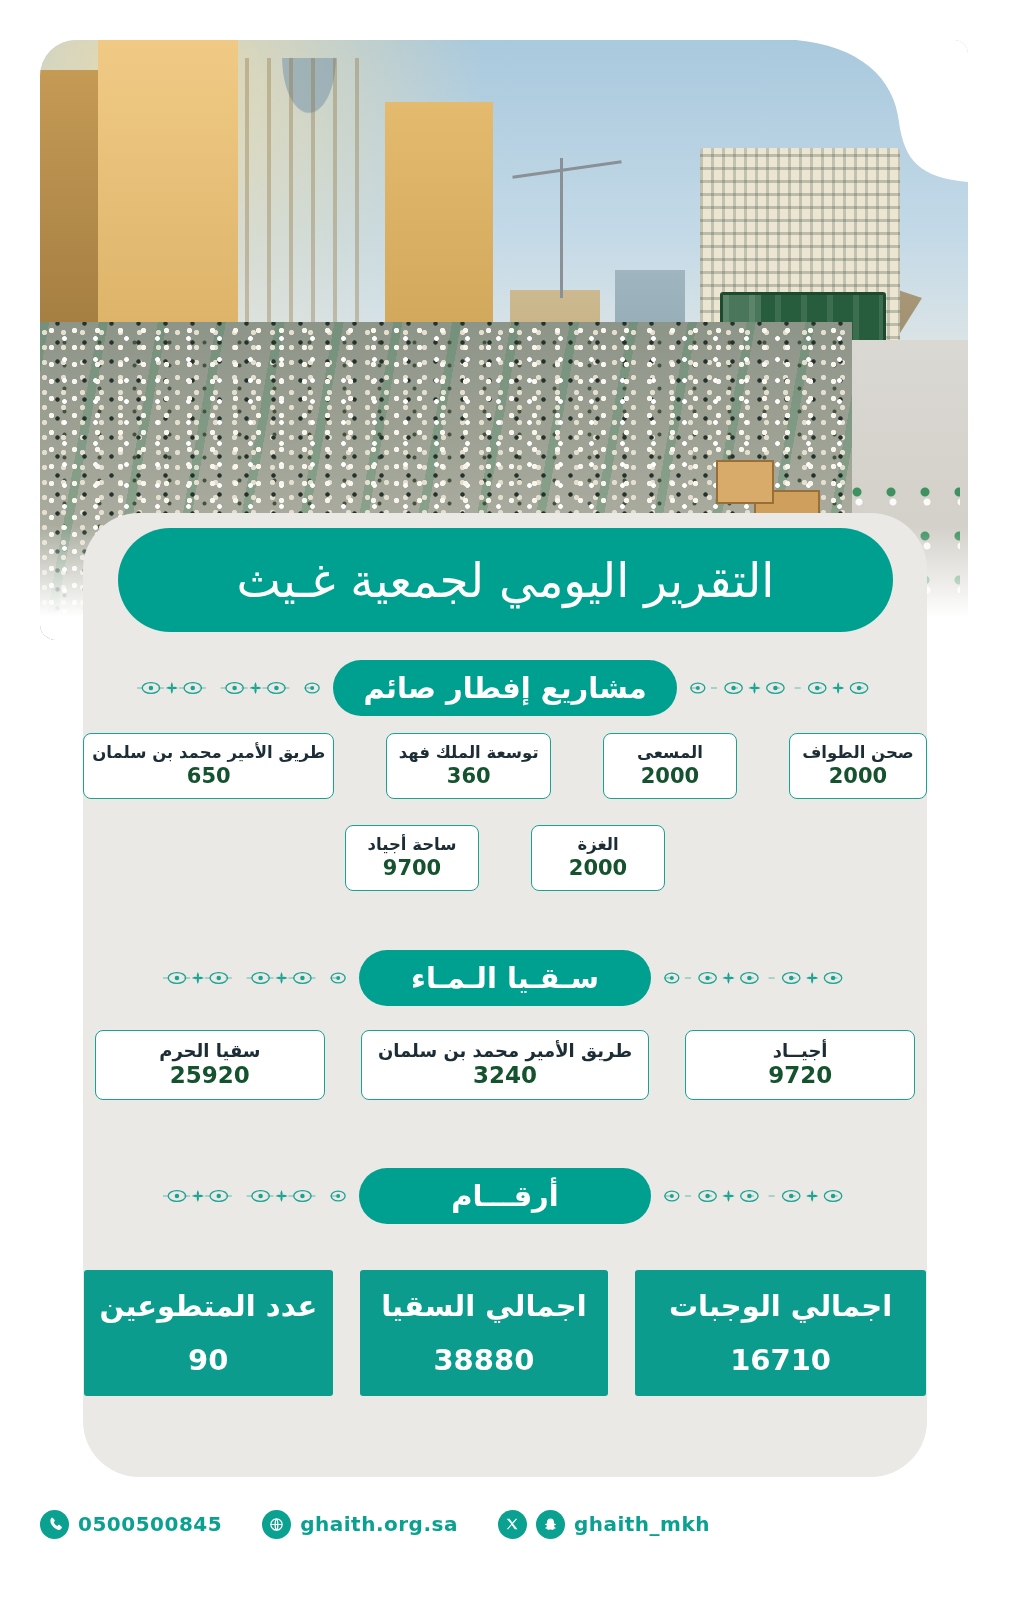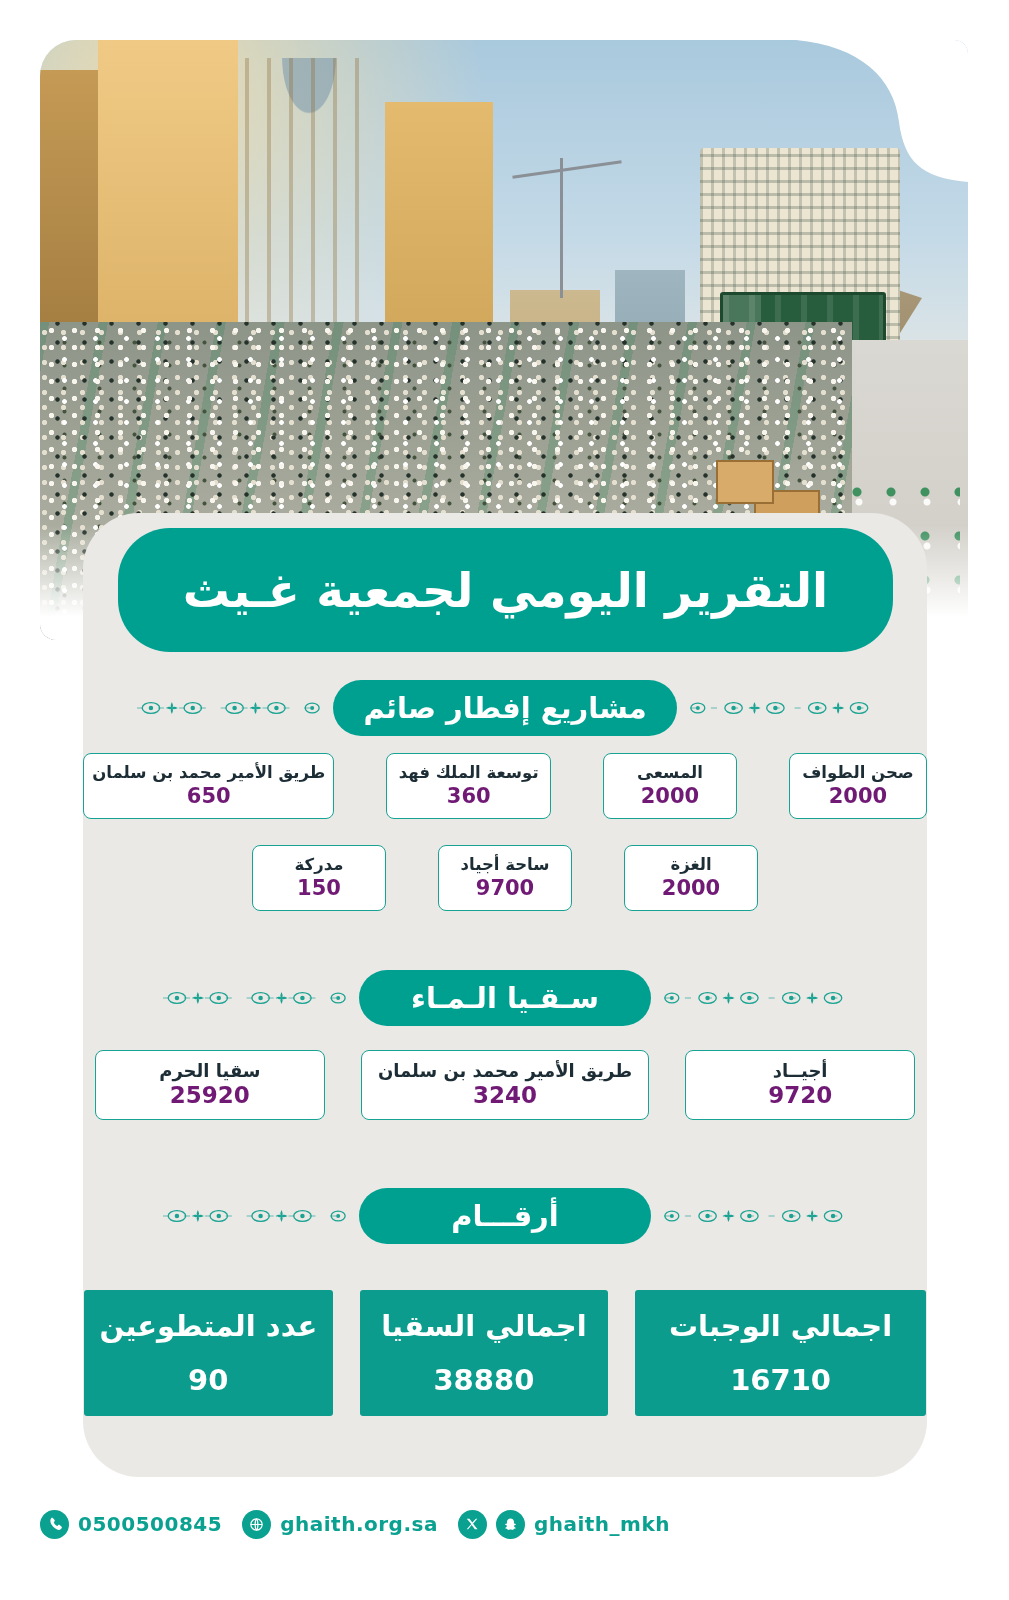--- a/index.html
+++ b/index.html
@@ -59,53 +59,53 @@
   .volunteers{position:absolute;left:800px;top:430px;width:120px;height:160px;
       background-image:
         radial-gradient(circle, #2f8b55 0 4px, rgba(0,0,0,0) 5px),
         radial-gradient(circle, #ffffff 0 3px, rgba(0,0,0,0) 4px);
       background-size:34px 44px,34px 44px;background-position:0 0,2px 10px;background-repeat:repeat;opacity:.9;}
   .notch{position:absolute;top:0;right:0;width:200px;height:180px;}
   .fade{position:absolute;left:0;right:0;bottom:0;height:115px;background:linear-gradient(180deg, rgba(255,255,255,0) 0%, #ffffff 80%);}
 
   
   .card{position:absolute;left:83px;top:513px;width:844px;height:964px;background:#ebe9e6;border-radius:56px;box-sizing:border-box;}
-  .title-banner{margin:15px 34px 0 35px;height:124px;border-radius:52px;background:#00A091;
-      display:flex;align-items:center;justify-content:center;color:#fff;font-size:47px;font-weight:700;white-space:nowrap;}
+  .title-banner{margin:15px 34px 0 35px;height:104px;border-radius:52px;background:#00A091;
+      display:flex;align-items:center;justify-content:center;color:#fff;font-size:47px;font-weight:400;white-space:nowrap;}
   .date-pill{margin:13px auto 0;width:404px;height:54px;border-radius:27px;background:#00A091;
       display:flex;align-items:center;justify-content:center;color:#fff;font-size:25px;font-weight:700;white-space:nowrap;}
   .section-head{display:flex;align-items:center;justify-content:center;gap:13px;height:56px;}
   .sh1{margin-top:28px;} .sh2{margin-top:59px;} .sh3{margin-top:68px;}
   .section-pill{min-width:292px;height:56px;border-radius:28px;background:#00A091;color:#fff;
       font-size:29px;font-weight:700;display:flex;align-items:center;justify-content:center;padding:0 30px;box-sizing:border-box;white-space:nowrap;}
   .orn{flex:none;}
 
   .cards-row{display:flex;justify-content:center;align-items:stretch;direction:rtl;}
   .row1{margin-top:17px;gap:52px;} .row2{margin-top:26px;gap:52px;}
   .mini-card{background:#fff;border:1.6px solid #17a393;border-radius:8px;
       display:flex;flex-direction:column;align-items:center;justify-content:center;
       height:66px;min-width:134px;padding:20px 16px;box-sizing:border-box;}
   .mini-card .lbl{font-size:16.5px;font-weight:700;color:#1d2d36;white-space:nowrap;line-height:1.25;}
-  .mini-card .val{font-size:21px;font-weight:700;color:#701a75;line-height:1.2;}
+  .mini-card .val{font-size:21px;font-weight:700;color:#14532d;line-height:1.2;}
 
   .water-row{margin-top:24px;gap:36px;}
   .water-card{height:70px;min-width:230px;}
   .water-card .lbl{font-size:18px;}
   .water-card .val{font-size:23px;}
 
   .big-row{margin-top:46px;display:flex;direction:rtl;gap:27px;padding:0 1px;}
   .big-card{background:#0b9c8d;border-radius:3px;height:126px;flex:1;
       display:flex;flex-direction:column;align-items:center;justify-content:center;gap:20px;color:#fff;}
   .big-card.first{flex:1.17;}
   .big-card .lbl{font-size:29px;font-weight:700;white-space:nowrap;}
   .big-card .val{font-size:29px;font-weight:700;}
 
   
   .footer{position:absolute;left:40px;right:38px;top:1492px;height:64px;display:flex;align-items:center;justify-content:space-between;}
-  .contacts{display:flex;gap:20px;}
+  .contacts{display:flex;gap:40px;}
   .contact{display:flex;align-items:center;gap:9px;color:#0aa191;font-size:20px;font-weight:700;letter-spacing:.5px;cursor:pointer;}
   .icon-circle{width:29px;height:29px;border-radius:50%;background:#0aa191;display:flex;align-items:center;justify-content:center;flex:none;}
   .logo{display:flex;align-items:center;gap:8px;}
   .logo-text{display:flex;flex-direction:column;align-items:flex-end;line-height:1.05;}
   .logo-ar{font-size:34px;font-weight:700;color:#0aa191;}
   .logo-en{font-size:26px;font-weight:700;color:#0e877b;letter-spacing:.5px;}
 </style>
 </head>
 <body>
 
@@ -215,24 +215,20 @@
 
     <div class="cards-row row2">
       <div class="mini-card">
         <div class="lbl">الغزة</div>
         <div class="val">2000</div>
       </div>
       <div class="mini-card">
         <div class="lbl">ساحة أجياد</div>
         <div class="val">9700</div>
       </div>
-      <div class="mini-card">
-        <div class="lbl">مدركة</div>
-        <div class="val">150</div>
-      </div>
     </div>
 
     <div class="section-head sh2">
       <svg class="orn" width="183" height="20" viewBox="0 0 210 20" xmlns="http://www.w3.org/2000/svg">
         <line x1="0" y1="10" x2="210" y2="10" stroke="#1aa392" stroke-width="1.4" stroke-dasharray="7 17" opacity=".65"></line>
         <g fill="none" stroke="#1aa392" stroke-width="1.5">
           <ellipse cx="16" cy="10" rx="10" ry="6.2"></ellipse>
             <ellipse cx="64" cy="10" rx="10" ry="6.2"></ellipse>
           <ellipse cx="112" cy="10" rx="10" ry="6.2"></ellipse>
             <ellipse cx="160" cy="10" rx="10" ry="6.2"></ellipse>

